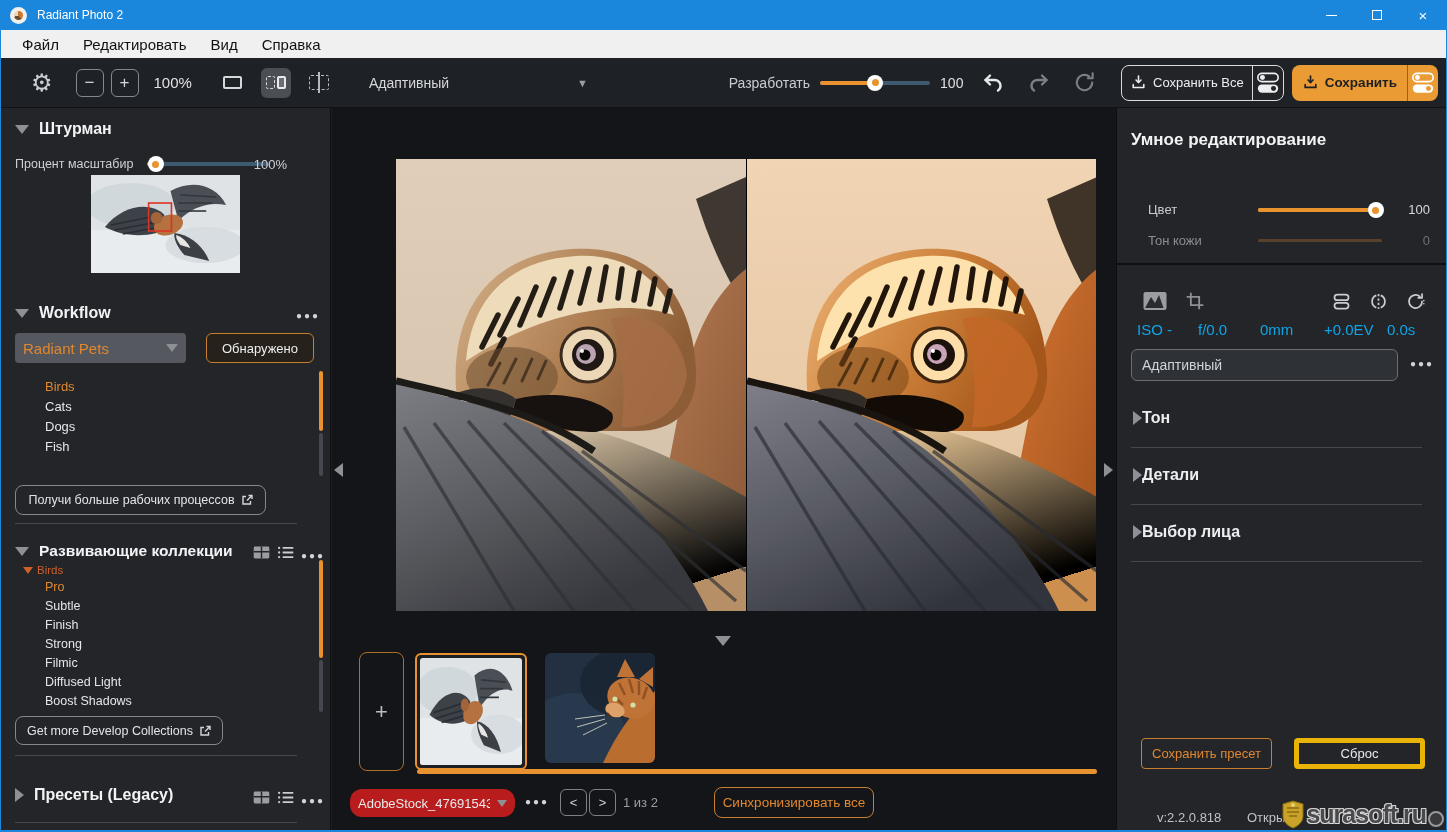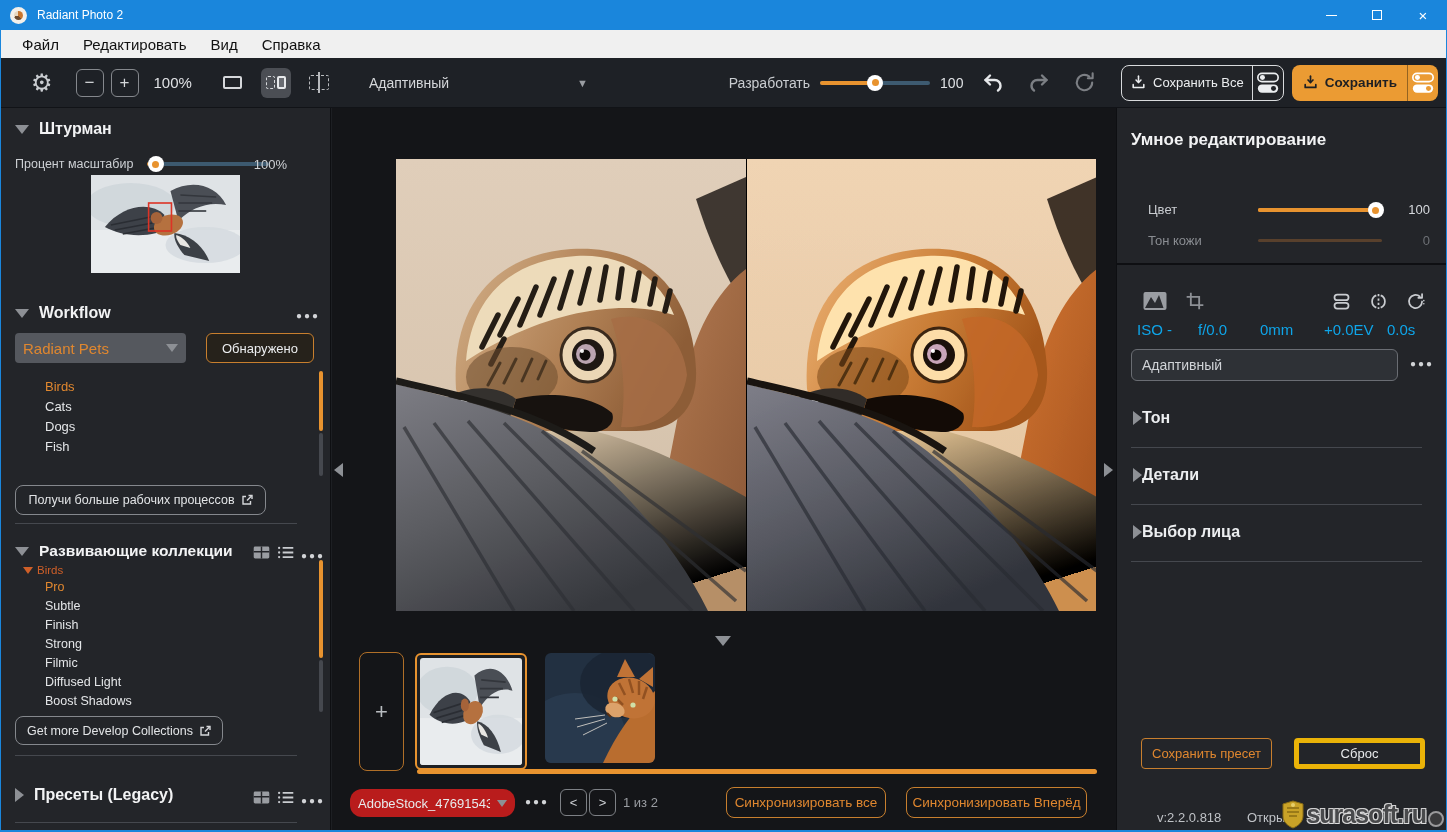--- a/index.html
+++ b/index.html
@@ -563,22 +563,21 @@
     <div class="fs-scroll"></div>
 
     <div class="bbar-dd">
       <span class="nm">AdobeStock_47691543</span>
       <span class="tri-dd"></span>
     </div>
     <span class="dots3 bbar-dots">●●●</span>
     <button class="navbtn" style="left:228px;">&lt;</button>
     <button class="navbtn" style="left:257px;">&gt;</button>
     <span class="bbar-counter">1 из 2</span>
-    <button class="syncbtn" style="left:382px;width:160px;margin-left:12px;">Синхронизировать все</button>
-    <button class="syncbtn" style="left:574px;width:181px;">Синхронизировать Вперёд</button>
+    <button class="syncbtn" style="left:382px;width:160px;">Синхронизировать все</button>
   </div>
 
   <div class="rpanel">
     <div class="rp-title">Умное редактирование</div>
 
     <div class="rp-srow" style="top:93px;">
       <span class="lbl">Цвет</span>
       <div class="slider sl">
         <div class="track" style="background:#e8932f;"></div>
           <div class="fill" style="width:95%"></div>

